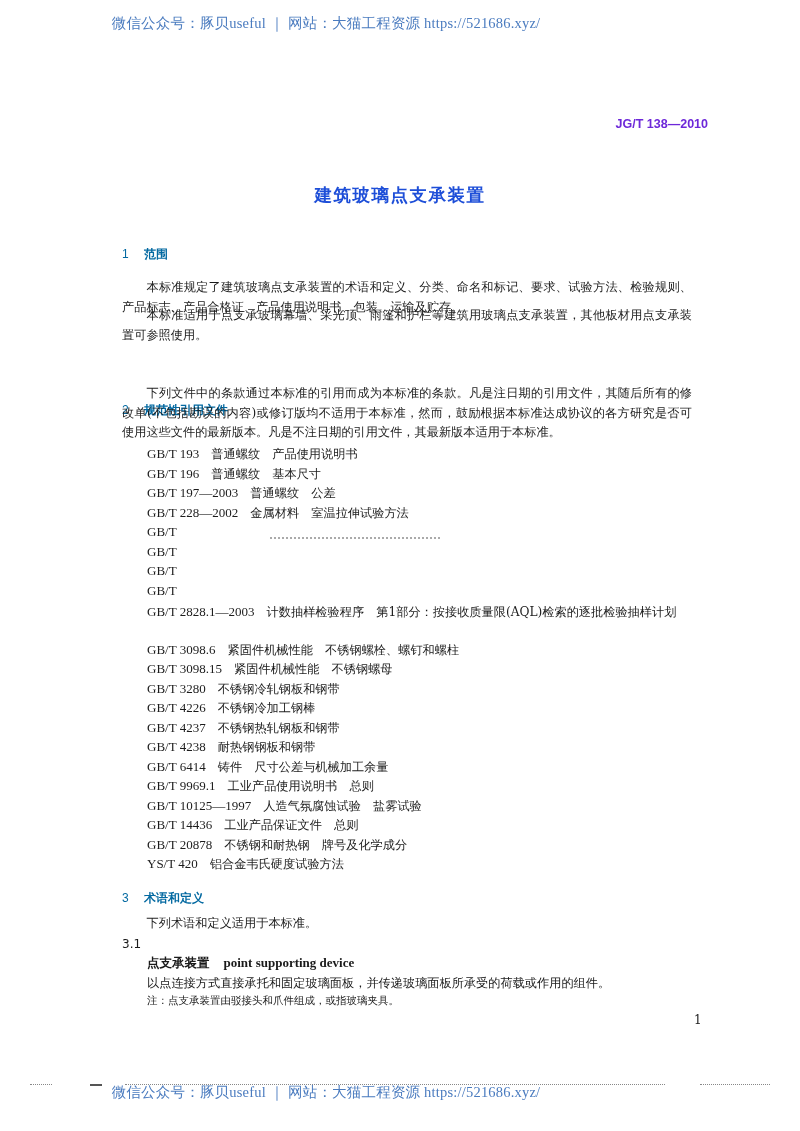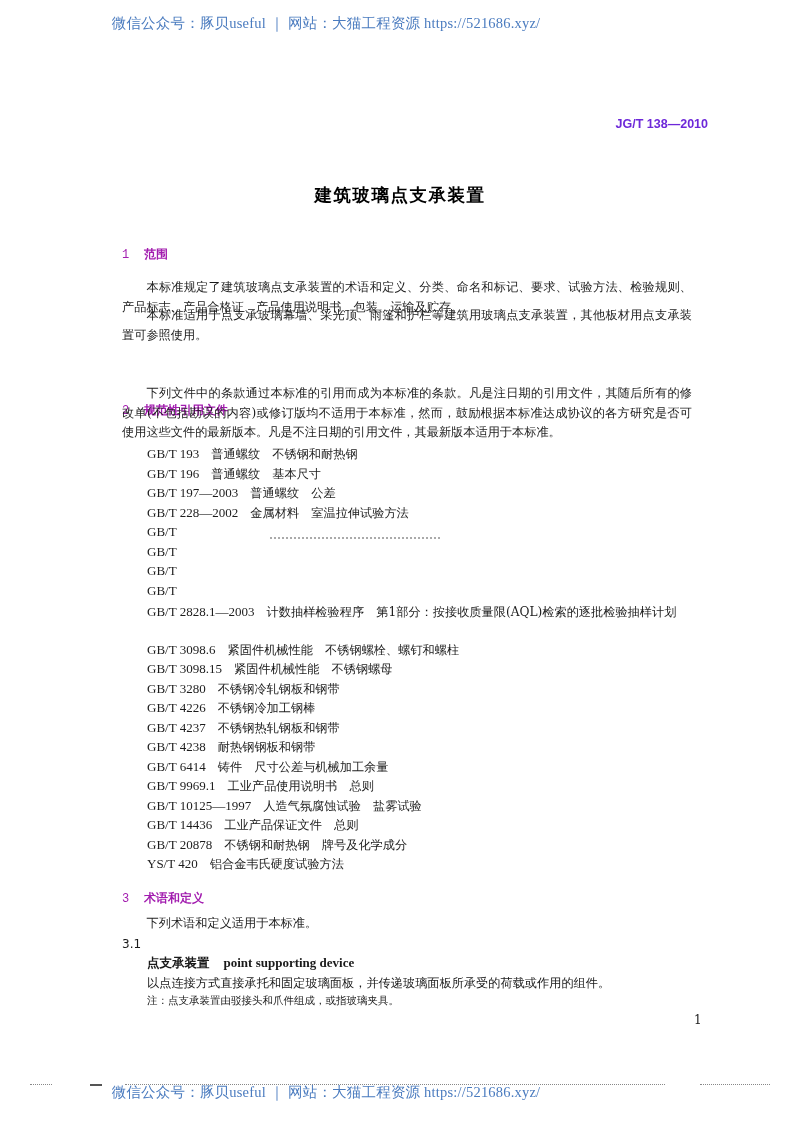--- a/index.html
+++ b/index.html
@@ -8,23 +8,23 @@
   .wm { position:absolute; left:0; width:652px; text-align:center;
         font-family:"Liberation Serif","DejaVu Serif",serif; font-size:14.5px;
         color:#4a7bbf; letter-spacing:0.2px; }
   .wm-top { top:14px; }
   .wm-bottom { top:1083px; }
   .std-code { position:absolute; top:117px; right:92px;
               font-family:"Liberation Sans","DejaVu Sans",sans-serif;
               font-weight:bold; font-size:12.5px; color:#6d28d9; }
   .doc-title { position:absolute; top:183px; left:0; width:800px; text-align:center;
                font-family:"DejaVu Sans","Liberation Sans",sans-serif; font-weight:bold;
-               font-size:17.5px; letter-spacing:1.5px; color:#000000; }
-  .h { position:absolute; left:122px; font-family:Liberation Mono, monospace;
-       font-weight:bold; font-size:12px; color:#a21caf; }
+               font-size:17.5px; letter-spacing:1.5px; color:#1d4ed8; }
+  .h { position:absolute; left:122px; font-family:Liberation Sans, sans-serif;
+       font-weight:bold; font-size:12px; color:#0369a1; }
   .h .num { display:inline-block; width:22px; font-weight:normal; }
   .para { position:absolute; left:122px; width:570px; font-size:12.2px;
           line-height:19.6px; text-indent:24.5px; text-align:justify; color:#1c1c1c; }
   .ref { position:absolute; left:147px; font-size:12.2px; white-space:nowrap; color:#1c1c1c; }
   .ref .code { font-family:"Liberation Serif","DejaVu Serif",serif; font-size:13px; }
   .ref-wrap { position:absolute; left:122px; width:572px; font-size:12.2px; line-height:19.6px;
               text-indent:25px; color:#1c1c1c; }
   .ref-wrap .code { font-family:"Liberation Serif","DejaVu Serif",serif; font-size:13px; }
   .faint { position:absolute; left:270px; top:537px; width:170px; height:2px;
            border-top:2px dotted #aaa; }
@@ -49,21 +49,21 @@
 </div>
 <div class="para" style="top:278px;">本标准规定了建筑玻璃点支承装置的术语和定义、分类、命名和标记、要求、试验方法、检验规则、产品标志、产品合格证、产品使用说明书、包装、运输及贮存。</div>
 <div class="para" style="top:306px;">本标准适用于点支承玻璃幕墙、采光顶、雨篷和护栏等建筑用玻璃点支承装置，其他板材用点支承装置可参照使用。</div>
 
 <div class="h" style="top:363px;margin-top:39px;">
   <span class="num">2</span><span>规范性引用文件</span>
 </div>
 <div class="para" style="top:384px;">下列文件中的条款通过本标准的引用而成为本标准的条款。凡是注日期的引用文件，其随后所有的修改单(不包括勘误的内容)或修订版均不适用于本标准，然而，鼓励根据本标准达成协议的各方研究是否可使用这些文件的最新版本。凡是不注日期的引用文件，其最新版本适用于本标准。</div>
 
 <div>
-  <div class="ref" style="top:446px;"><span class="code">GB/T 193</span>　<span>普通螺纹　不锈钢和耐热钢</span></div>
+  <div class="ref" style="top:446px;"><span class="code">GB/T 193</span>　<span>普通螺纹　产品使用说明书</span></div>
   <div class="ref" style="top:466px;"><span class="code">GB/T 196</span>　<span>普通螺纹　基本尺寸</span></div>
   <div class="ref" style="top:485px;"><span class="code">GB/T 197—2003</span>　<span>普通螺纹　公差</span></div>
   <div class="ref" style="top:505px;"><span class="code">GB/T 228—2002</span>　<span>金属材料　室温拉伸试验方法</span></div>
   <div class="ref" style="top:524px;"><span class="code">GB/T</span></div>
   <div class="faint"></div>
   <div class="ref" style="top:544px;"><span class="code">GB/T</span></div>
   <div class="ref" style="top:563px;"><span class="code">GB/T</span></div>
   <div class="ref" style="top:583px;"><span class="code">GB/T</span></div>
   <div class="ref-wrap" style="top:602px;"><span class="code">GB/T 2828.1—2003</span>　<span>计数抽样检验程序　第1部分：按接收质量限(AQL)检索的逐批检验抽样计划</span></div>
   <div class="ref" style="top:642px;"><span class="code">GB/T 3098.6</span>　<span>紧固件机械性能　不锈钢螺栓、螺钉和螺柱</span></div>

